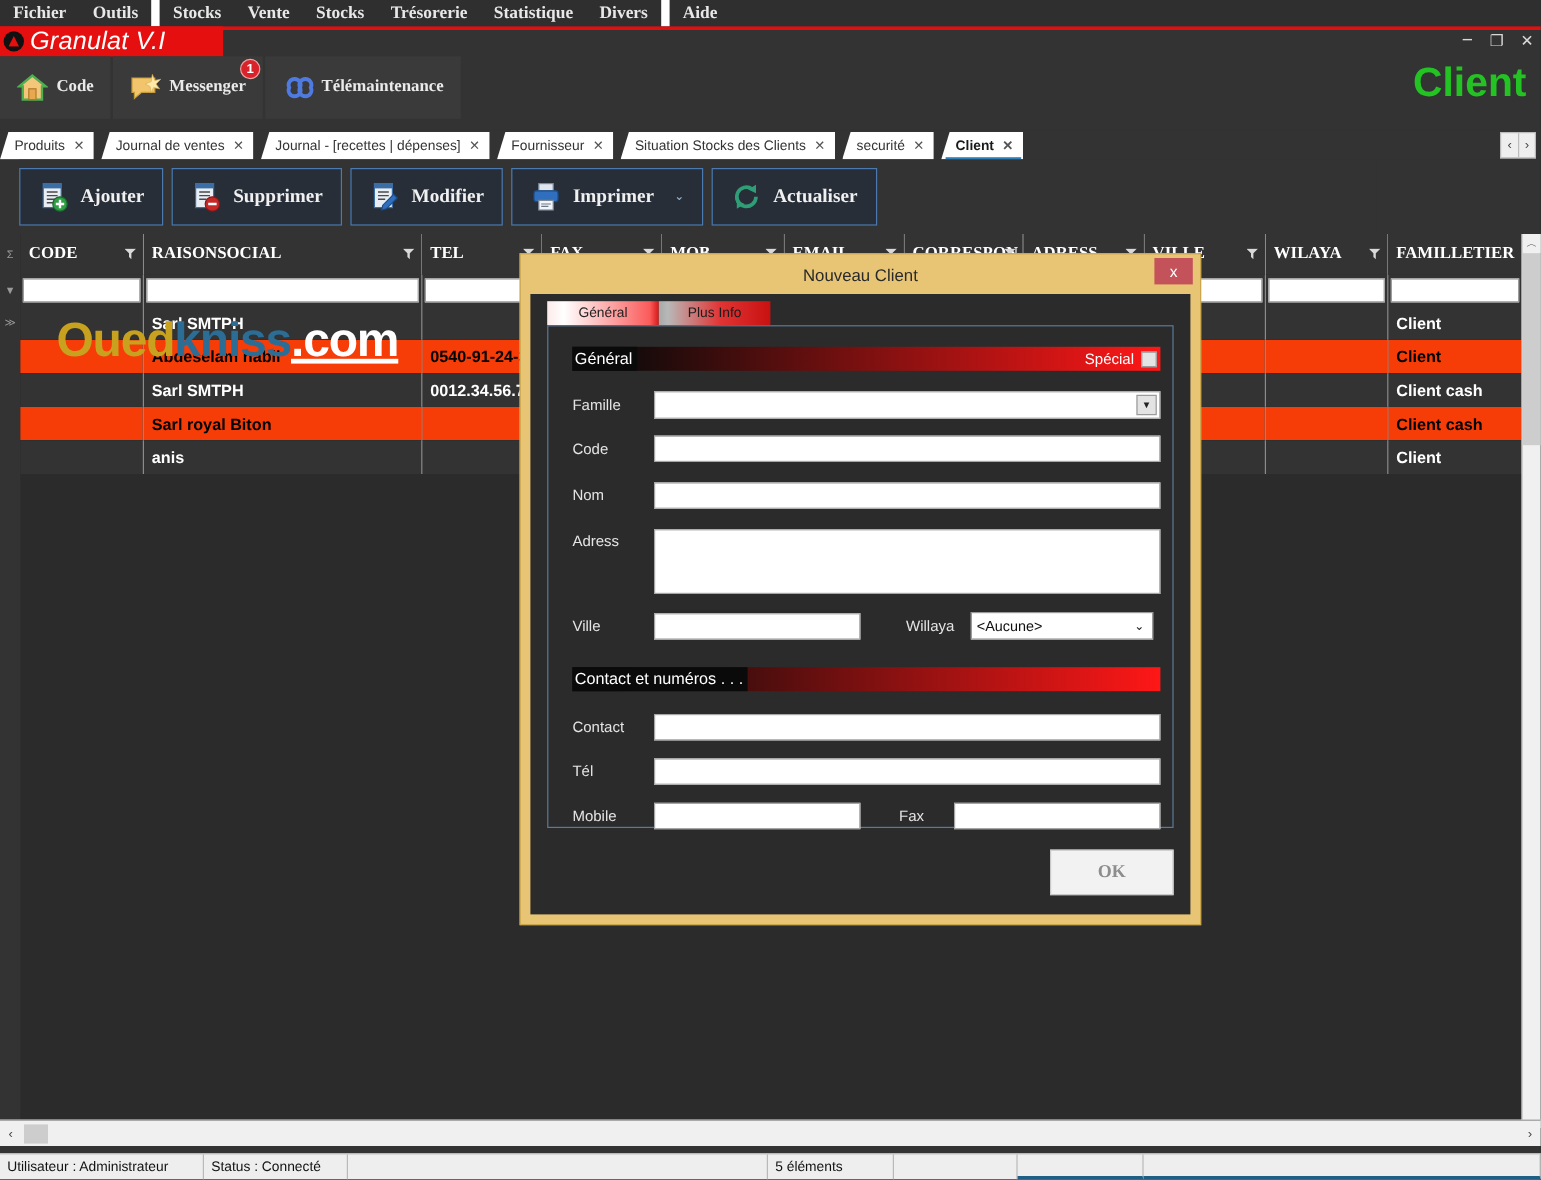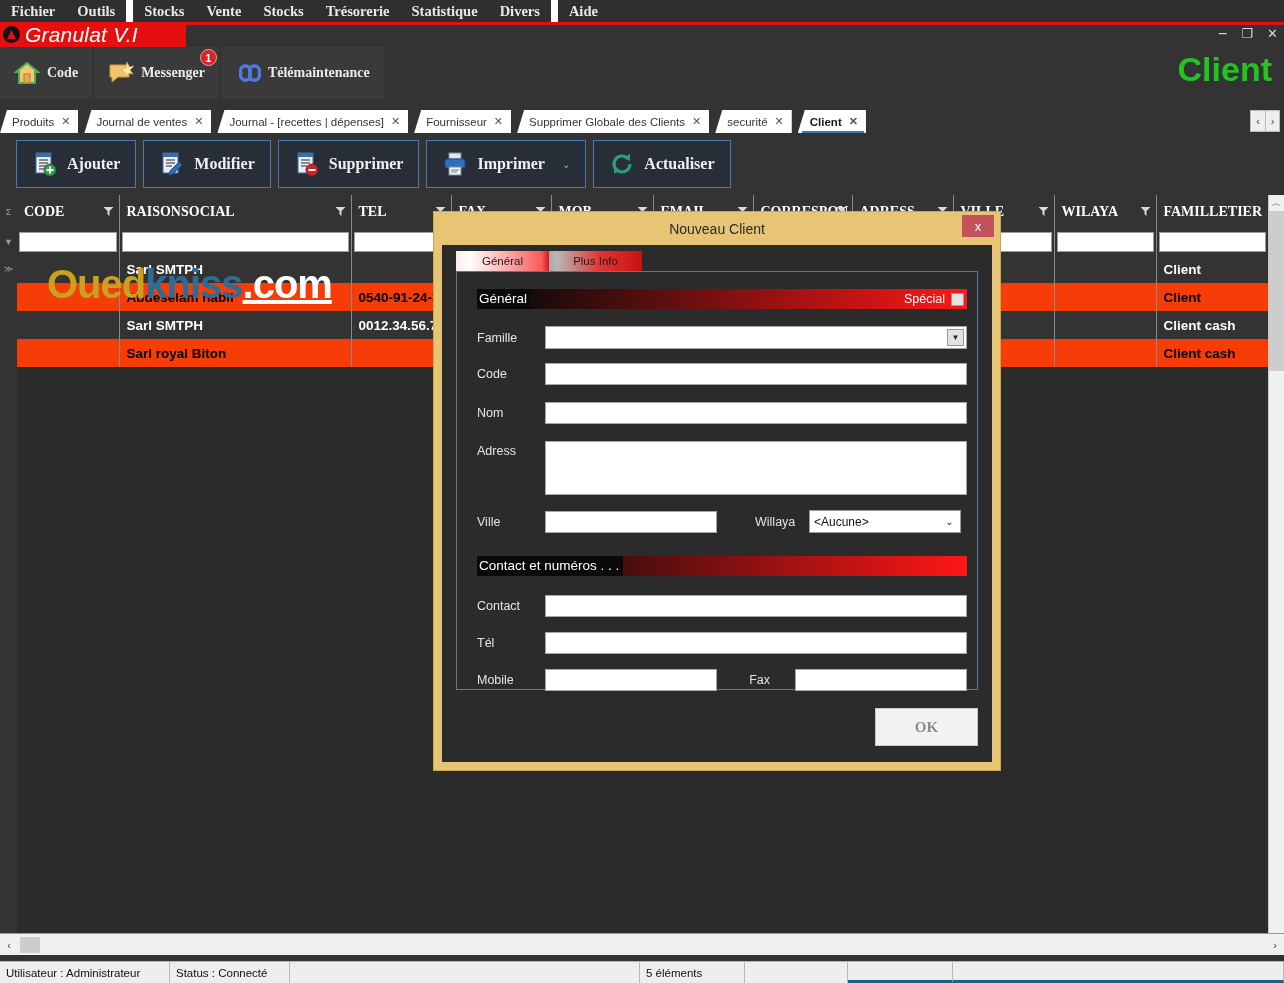--- a/index.html
+++ b/index.html
@@ -106,22 +106,22 @@
     background: #eee; border: 1px solid #bbb;
   }
   .tabnav div {
     width: 14px; height: 20px; display: flex; align-items: center;
     justify-content: center; font-size: 11px; color: #444; cursor: default;
   }
   .tabnav div + div { border-left: 1px solid #bbb; }
 
   
   .actionbar {
-    position: absolute; left: 0; top: 133px; width: 1132px; height: 62px;
-    background: #333; display: flex; align-items: center; padding-left: 16px;
+    position: absolute; left: 16px; top: 133px; width: 1132px; height: 62px;
+    background: #333; display: flex; align-items: center; padding-left: 0;
   }
   .ab {
     display: flex; align-items: center; gap: 9px; height: 48px;
     padding: 0 15px; background: #272e38; border: 1px solid #4a7ab0;
     margin-right: 7px; cursor: default;
   }
   .ab-label {
     font-family: "Liberation Serif", serif; font-weight: bold;
     font-size: 16px; color: #f0f0f0; white-space: nowrap;
   }
@@ -361,21 +361,21 @@
     </div>
     <div class="tab">
       <span class="tx">Journal - [recettes | dépenses]</span>
       <span class="cls">✕</span>
     </div>
     <div class="tab">
       <span class="tx">Fournisseur</span>
       <span class="cls">✕</span>
     </div>
     <div class="tab">
-      <span class="tx">Supprimer Globale des Clients</span>
+      <span class="tx">Situation Stocks des Clients</span>
       <span class="cls">✕</span>
     </div>
     <div class="tab">
       <span class="tx">securité</span>
       <span class="cls">✕</span>
     </div>
     <div class="tab active">
       <span class="tx">Client</span>
       <span class="cls">✕</span>
     </div>
@@ -406,40 +406,40 @@
     <div class="ab">
       <span class="ico">
         <svg width="26" height="26" viewBox="0 0 26 26">
           <rect x="4" y="2" width="15" height="20" fill="#e9eef5" stroke="#3b6ea5"></rect>
           <rect x="4" y="2" width="15" height="4" fill="#3b6ea5"></rect>
           <g stroke="#4a4a4a" stroke-width="1.2">
             <line x1="7" y1="9" x2="16" y2="9"></line>
               <line x1="7" y1="12" x2="16" y2="12"></line>
             <line x1="7" y1="15" x2="13" y2="15"></line>
           </g>
-          <path d="M10 24 l1-4 l9-9 l3 3 l-9 9 z" fill="#2f6fbd" stroke="#1b4d88"></path>
+          <circle cx="18" cy="19" r="6" fill="#c62828" stroke="#8c1616"></circle>
+          <path d="M14.5 19 h7" stroke="#fff" stroke-width="2"></path>
         </svg>
       </span>
-      <span class="ab-label">Modifier</span>
+      <span class="ab-label">Supprimer</span>
     </div>
     <div class="ab">
       <span class="ico">
         <svg width="26" height="26" viewBox="0 0 26 26">
           <rect x="4" y="2" width="15" height="20" fill="#e9eef5" stroke="#3b6ea5"></rect>
           <rect x="4" y="2" width="15" height="4" fill="#3b6ea5"></rect>
           <g stroke="#4a4a4a" stroke-width="1.2">
             <line x1="7" y1="9" x2="16" y2="9"></line>
               <line x1="7" y1="12" x2="16" y2="12"></line>
             <line x1="7" y1="15" x2="13" y2="15"></line>
           </g>
-          <circle cx="18" cy="19" r="6" fill="#c62828" stroke="#8c1616"></circle>
-          <path d="M14.5 19 h7" stroke="#fff" stroke-width="2"></path>
+          <path d="M10 24 l1-4 l9-9 l3 3 l-9 9 z" fill="#2f6fbd" stroke="#1b4d88"></path>
         </svg>
       </span>
-      <span class="ab-label">Supprimer</span>
+      <span class="ab-label">Modifier</span>
     </div>
     <div class="ab">
       <span class="ico">
         <svg width="26" height="26" viewBox="0 0 26 26">
           <rect x="7" y="2" width="12" height="6" fill="#dfe6ef" stroke="#7d8a99"></rect>
           <rect x="3" y="8" width="20" height="9" rx="2" fill="#2f6fbd" stroke="#1b4d88"></rect>
           <rect x="7" y="16" width="12" height="8" fill="#f2f5f9" stroke="#7d8a99"></rect>
           <g stroke="#6d7987" stroke-width="1">
               <line x1="9" y1="19" x2="17" y2="19"></line>
               <line x1="9" y1="21" x2="15" y2="21"></line>
@@ -579,20 +579,33 @@
             <td></td>
             <td></td>
             <td></td>
             <td></td>
             <td></td>
             <td></td>
             <td></td>
             <td></td>
             <td>Client cash</td>
           </tr>
+          <tr class="r-dark">
+            <td></td>
+            <td>anis</td>
+            <td></td>
+            <td></td>
+            <td></td>
+            <td></td>
+            <td></td>
+            <td></td>
+            <td></td>
+            <td></td>
+            <td>Client</td>
+          </tr>
         </tbody>
       </table>
     </div>
   </div>
 
   <div class="vscroll">
     <div class="arw">︿</div>
     <div class="thumb"></div>
   </div>
 

